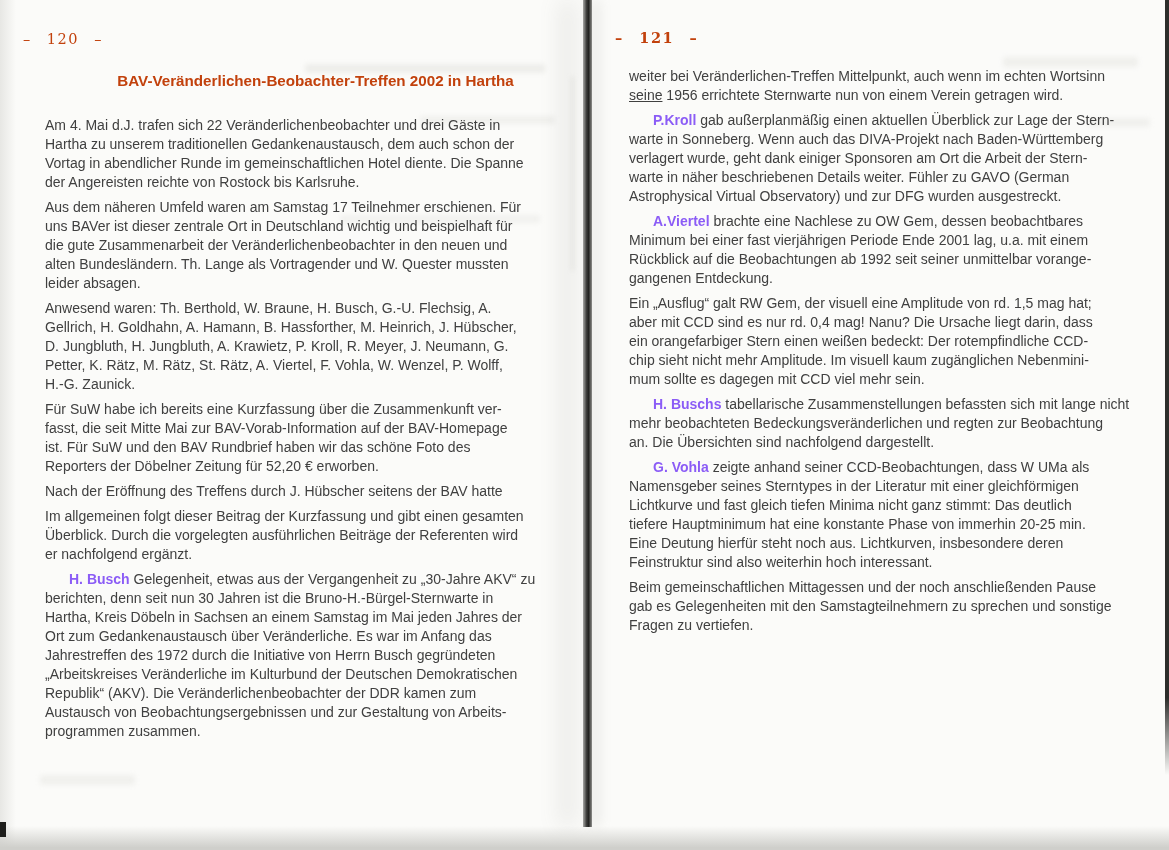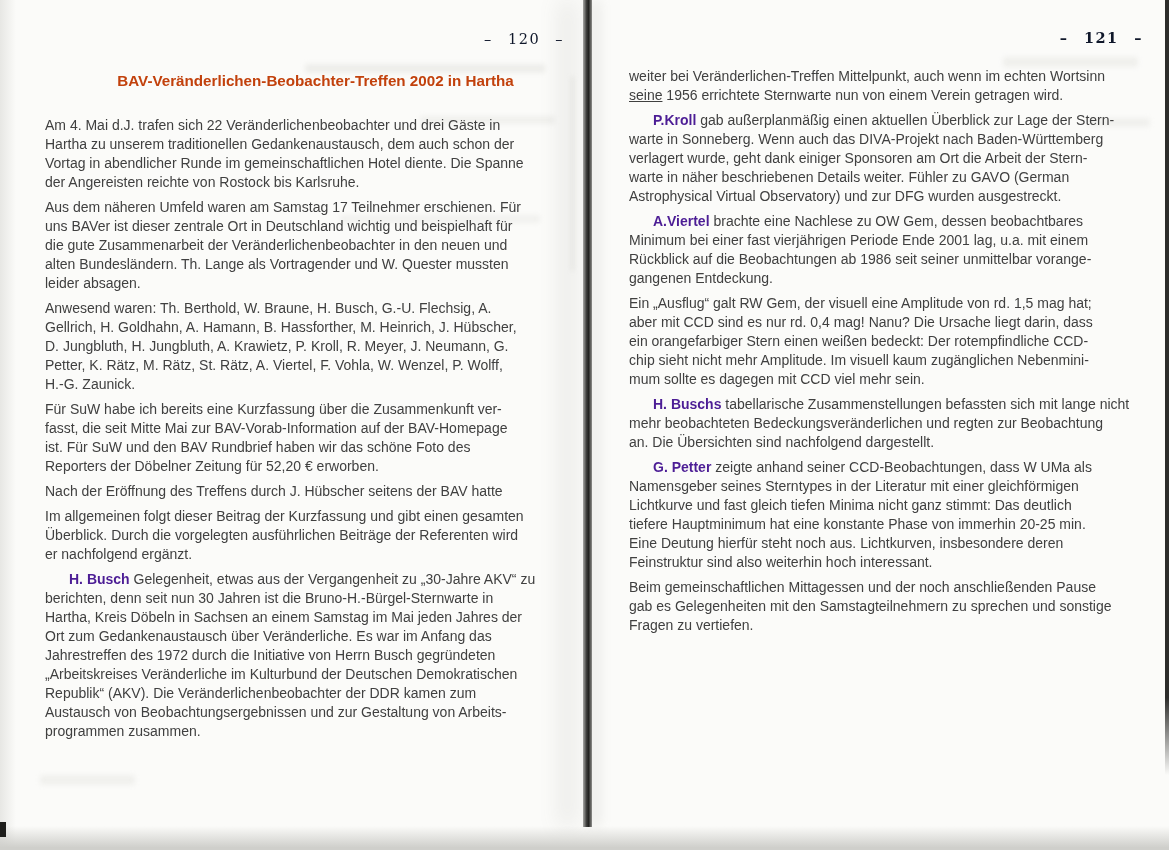--- a/index.html
+++ b/index.html
@@ -32,37 +32,37 @@
   }
   .ghost {
     position:absolute; background:#d8d8d3; opacity:.38; filter:blur(2.5px); border-radius:2px;
   }
   
   .page { position:absolute; }
   .page-left  { left:45px;  top:30px; width:541px; }
   .page-right { left:629px; top:28px; width:528px; }
   .page-number {
     font-family:"DejaVu Serif", serif;
-    font-size:14.5px; line-height:19px; color:#0f172a;
-    text-align:right; letter-spacing:1.5px; word-spacing:9px;
+    font-size:14.5px; line-height:19px; color:#c2410c;
+    text-align:left; letter-spacing:1.5px; word-spacing:9px;
   }
   .page-left  .page-number { transform:translateX(-22px); }
   .page-right .page-number { transform:translateX(-14px);font-weight:bold; }
   .title {
     margin:22px 0 0; font-weight:bold; text-align:center;
     font-size:15.2px; line-height:19px; color:#c2410c;
   }
   .page p {
     margin:6px 0 0;
     font-size:14px; line-height:19px;
     white-space:pre-line;
   }
   .page-left  p.first { margin-top:26px; }
   .page-right p.first { margin-top:20px; }
-  b.lead { color:#4c1d95;padding-left:24px; }
+  b.lead { color:#8b5cf6;padding-left:24px; }
   .u { text-decoration:underline; }
 </style>
 </head>
 <body>
 
 <div class="spread">
 
   <div class="left-edge"></div>
   <div class="ghost" style="left:571px; top:76px; width:3px; height:195px; opacity:.42;"></div>
   <div class="ghost" style="left:305px; top:64px; width:240px; height:9px;"></div>
@@ -114,31 +114,31 @@
 
     <p class="first"><span>weiter bei Veränderlichen-Treffen Mittelpunkt, auch wenn im echten Wortsinn
 </span><span class="u">seine</span><span> 1956 errichtete Sternwarte nun von einem Verein getragen wird.</span></p>
     <p><b class="lead">P.Kroll</b><span> gab außerplanmäßig einen aktuellen Überblick zur Lage der Stern-
 warte in Sonneberg. Wenn auch das DIVA-Projekt nach Baden-Württemberg
 verlagert wurde, geht dank einiger Sponsoren am Ort die Arbeit der Stern-
 warte in näher beschriebenen Details weiter. Fühler zu GAVO (German
 Astrophysical Virtual Observatory) und zur DFG wurden ausgestreckt.</span></p>
     <p><b class="lead">A.Viertel</b><span> brachte eine Nachlese zu OW Gem, dessen beobachtbares
 Minimum bei einer fast vierjährigen Periode Ende 2001 lag, u.a. mit einem
-Rückblick auf die Beobachtungen ab 1986 seit seiner unmittelbar vorange-
+Rückblick auf die Beobachtungen ab 1992 seit seiner unmittelbar vorange-
 gangenen Entdeckung.</span></p>
     <p><span>Ein „Ausflug“ galt RW Gem, der visuell eine Amplitude von rd. 1,5 mag hat;
 aber mit CCD sind es nur rd. 0,4 mag! Nanu? Die Ursache liegt darin, dass
 ein orangefarbiger Stern einen weißen bedeckt: Der rotempfindliche CCD-
 chip sieht nicht mehr Amplitude. Im visuell kaum zugänglichen Nebenmini-
 mum sollte es dagegen mit CCD viel mehr sein.</span></p>
     <p><b class="lead">H. Buschs</b><span> tabellarische Zusammenstellungen befassten sich mit lange nicht
 mehr beobachteten Bedeckungsveränderlichen und regten zur Beobachtung
 an. Die Übersichten sind nachfolgend dargestellt.</span></p>
-    <p><b class="lead">G. Petter</b><span> zeigte anhand seiner CCD-Beobachtungen, dass W UMa als
+    <p><b class="lead">G. Vohla</b><span> zeigte anhand seiner CCD-Beobachtungen, dass W UMa als
 Namensgeber seines Sterntypes in der Literatur mit einer gleichförmigen
 Lichtkurve und fast gleich tiefen Minima nicht ganz stimmt: Das deutlich
 tiefere Hauptminimum hat eine konstante Phase von immerhin 20-25 min.
 Eine Deutung hierfür steht noch aus. Lichtkurven, insbesondere deren
 Feinstruktur sind also weiterhin hoch interessant.</span></p>
     <p><span>Beim gemeinschaftlichen Mittagessen und der noch anschließenden Pause
 gab es Gelegenheiten mit den Samstagteilnehmern zu sprechen und sonstige
 Fragen zu vertiefen.</span></p>
   </div>
 

